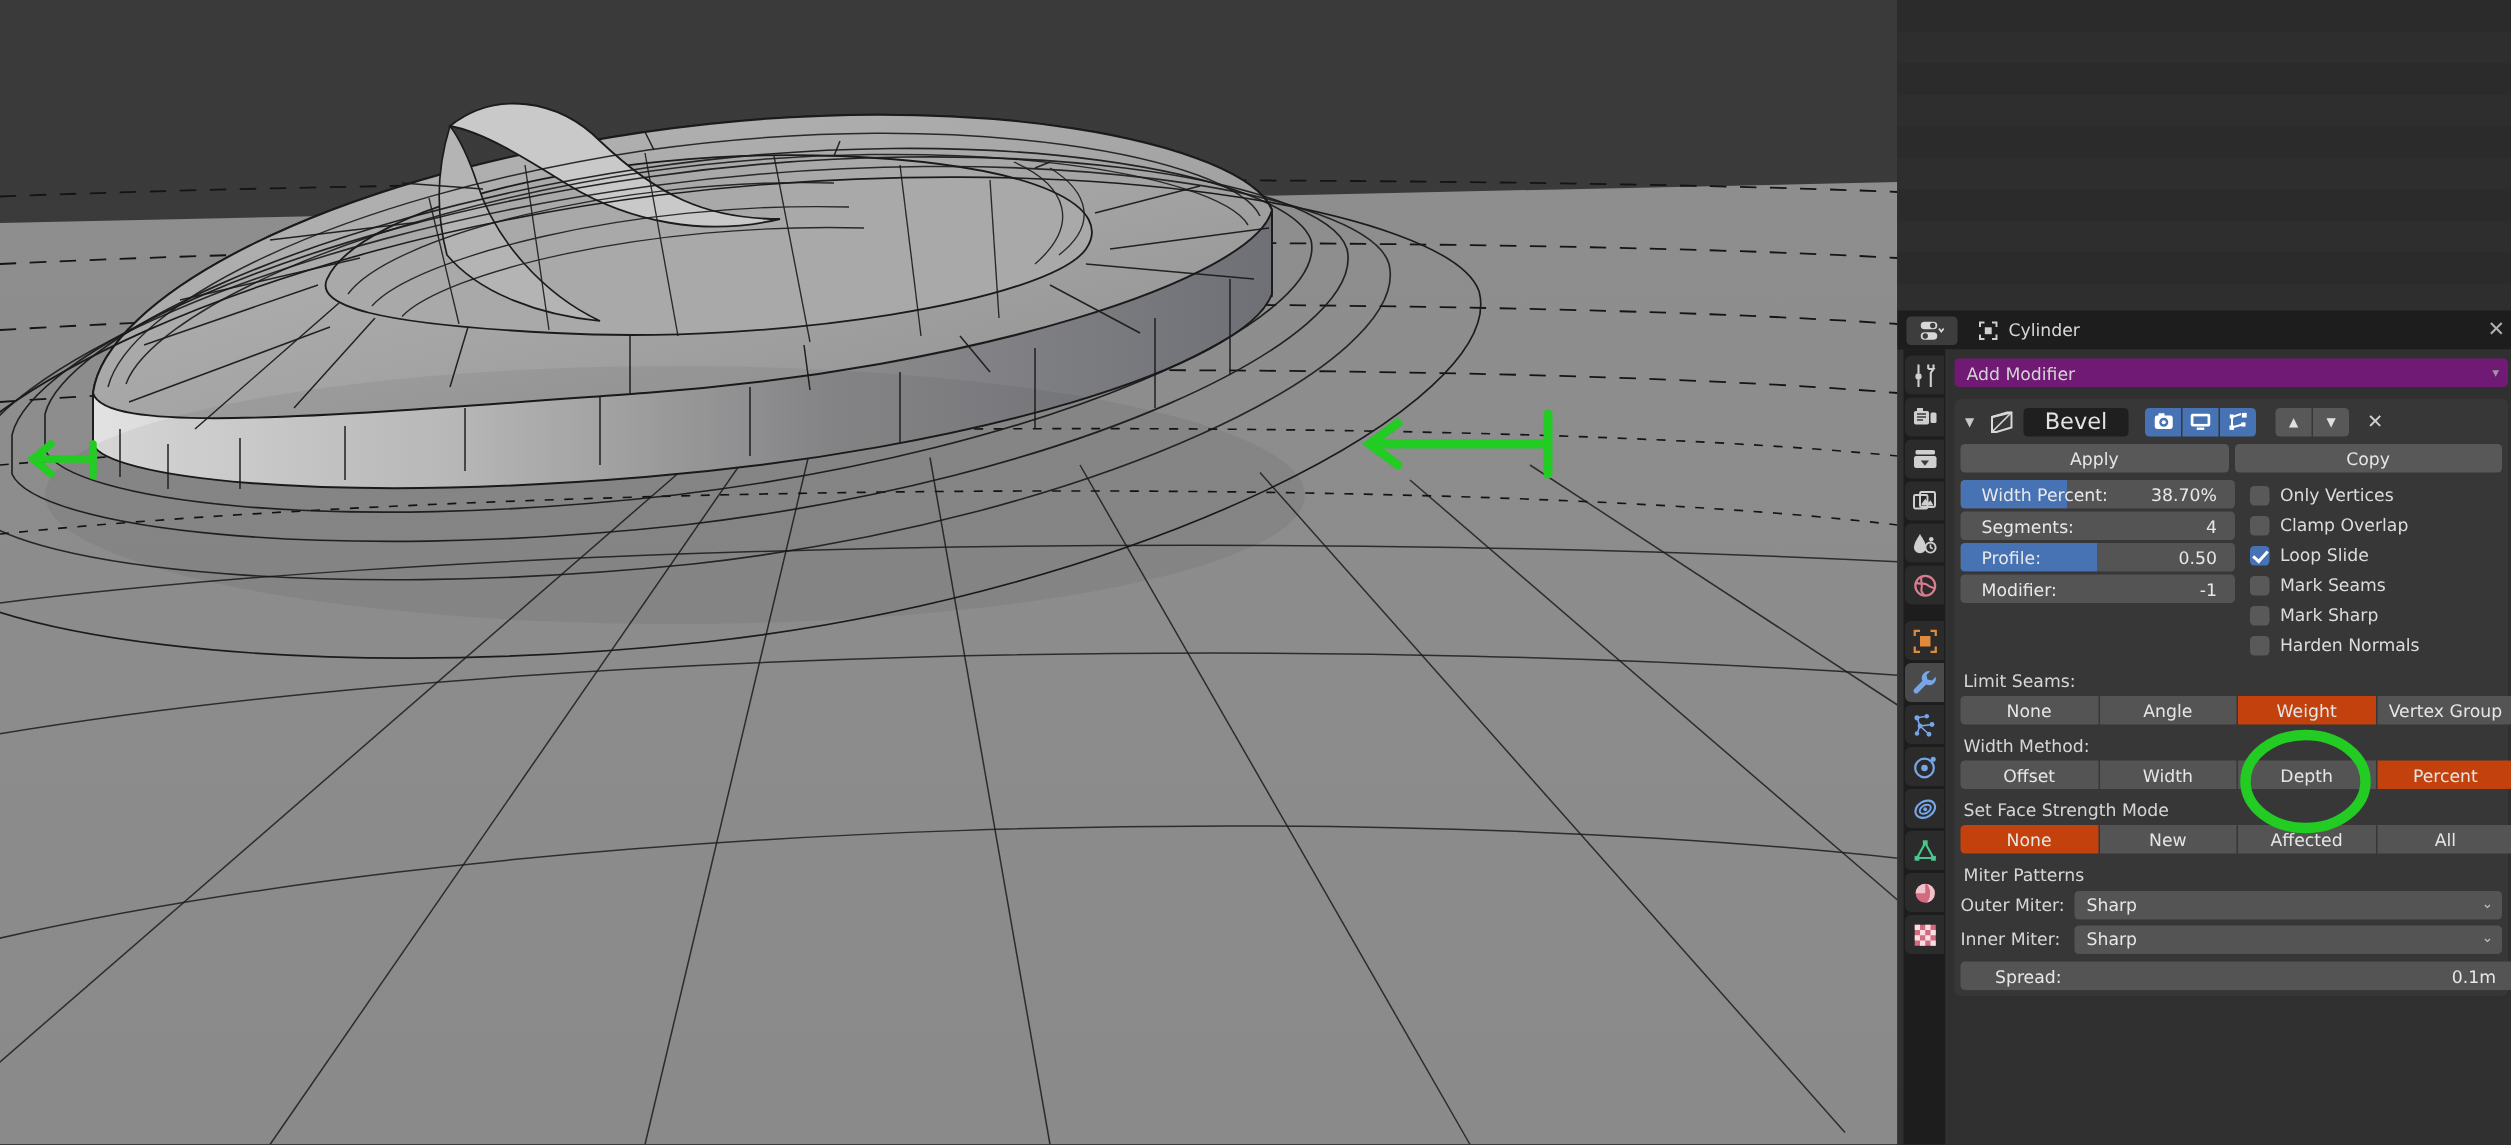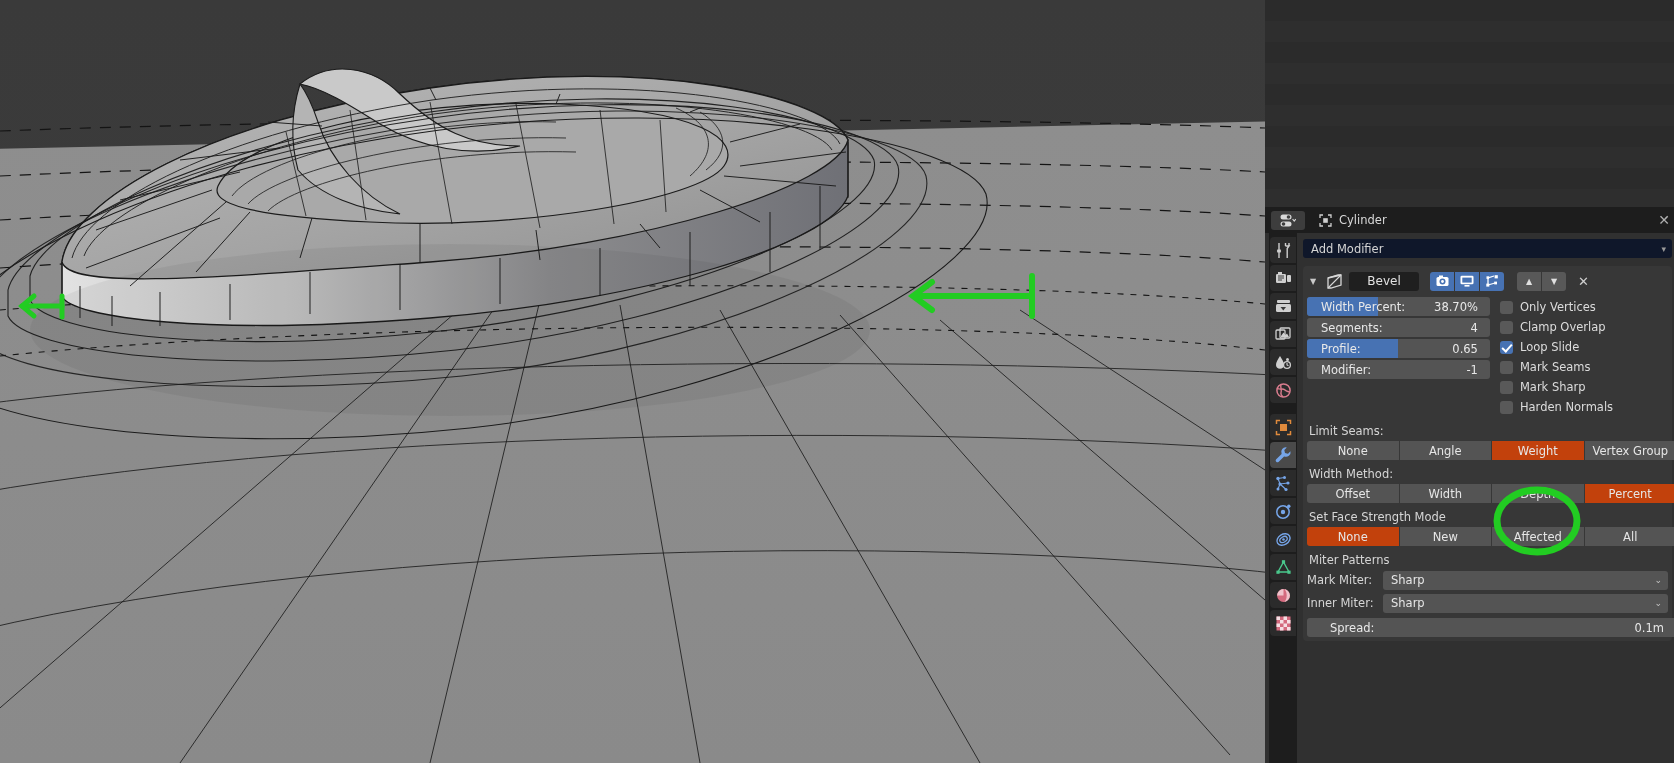--- a/index.html
+++ b/index.html
@@ -69,35 +69,35 @@
   .ptab.spacer { background: transparent; height: 9px; margin-bottom: 0; }
   .ptab.active { background: #4a4a4a; }
 
   
   #prop-body {
     position: absolute; left: 32px; top: 26px; width: 377px; height: 530px;
     background: #303030; padding: 6px 0 0 6px;
   }
 
   .add-mod {
-    height: 19px; background: #0f172a; border-radius: 3px;
+    height: 19px; background: #701a75; border-radius: 3px;
     display: flex; align-items: center; padding: 0 8px;
     color: #d4d4d4; font-size: 11.5px; margin-bottom: 8px;
     width: 369px; cursor: pointer; position: relative;
   }
   .add-mod .chev { position: absolute; right: 6px; color: #9a9a9a; font-size: 9px; }
 
   .mod-card { background: #373737; border-radius: 4px; width: 369px; padding: 4px; }
   .mod-head { display: flex; align-items: center; gap: 5px; height: 22px; }
   .tri { color: #c9c9c9; font-size: 8px; width: 12px; text-align: center; cursor: pointer; }
   .mod-icon { width: 20px; height: 18px; display: flex; align-items: center; justify-content: center; }
   .mod-name {
     background: #1f1f1f; border-radius: 3px; height: 19px; width: 70px;
     display: flex; align-items: center; justify-content: center;
-    color: #e2e2e2; font-size: 12px; cursor: text;
+    color: #e2e2e2; font-size: 15px; cursor: text;
   }
   .tgl-group { display: flex; margin-left: 6px; gap: 1px; }
   .tgl {
     width: 24px; height: 19px; display: flex; align-items: center; justify-content: center;
     background: #4772b3; cursor: pointer;
   }
   .tgl:first-child { border-radius: 3px 0 0 3px; }
   .tgl:last-child { border-radius: 0 3px 3px 0; }
   .updown { display: flex; margin-left: 8px; gap: 1px; }
   .ud {
@@ -546,39 +546,43 @@
             </div>
 
             <div class="updown">
               <div class="ud">▲</div>
               <div class="ud">▼</div>
             </div>
 
             <div class="xbtn">✕</div>
           </div>
 
+          <div class="row2">
+            <div class="bigbtn">Apply</div>
+            <div class="bigbtn">Copy</div>
+          </div>
 
           <div class="cols">
             <div class="colL">
 
               <div class="numfield">
                 <div class="fill" style="width:38.7%"></div>
                 <span class="lbl">Width Percent:</span>
                 <span class="val">38.70%</span>
               </div>
 
               <div class="numfield">
                 <span class="lbl">Segments:</span>
                 <span class="val">4</span>
               </div>
 
               <div class="numfield">
                 <div class="fill" style="width:50%"></div>
                 <span class="lbl">Profile:</span>
-                <span class="val">0.65</span>
+                <span class="val">0.50</span>
               </div>
 
               <div class="numfield">
                 <span class="lbl">Modifier:</span>
                 <span class="val">-1</span>
               </div>
             </div>
 
             <div class="colR">
               <div class="ckrow">
@@ -628,21 +632,21 @@
           <div class="seg">
             <div class="sel">None</div>
             <div>New</div>
             <div>Affected</div>
             <div>All</div>
           </div>
 
           <div class="sectlabel">Miter Patterns</div>
 
           <div class="miterrow">
-            <span class="mlbl">Mark Miter:</span>
+            <span class="mlbl">Outer Miter:</span>
             <div class="dropdown">
               <span>Sharp</span>
               <span class="dchev">⌄</span>
             </div>
           </div>
 
           <div class="miterrow">
             <span class="mlbl">Inner Miter:</span>
             <div class="dropdown">
               <span>Sharp</span>

